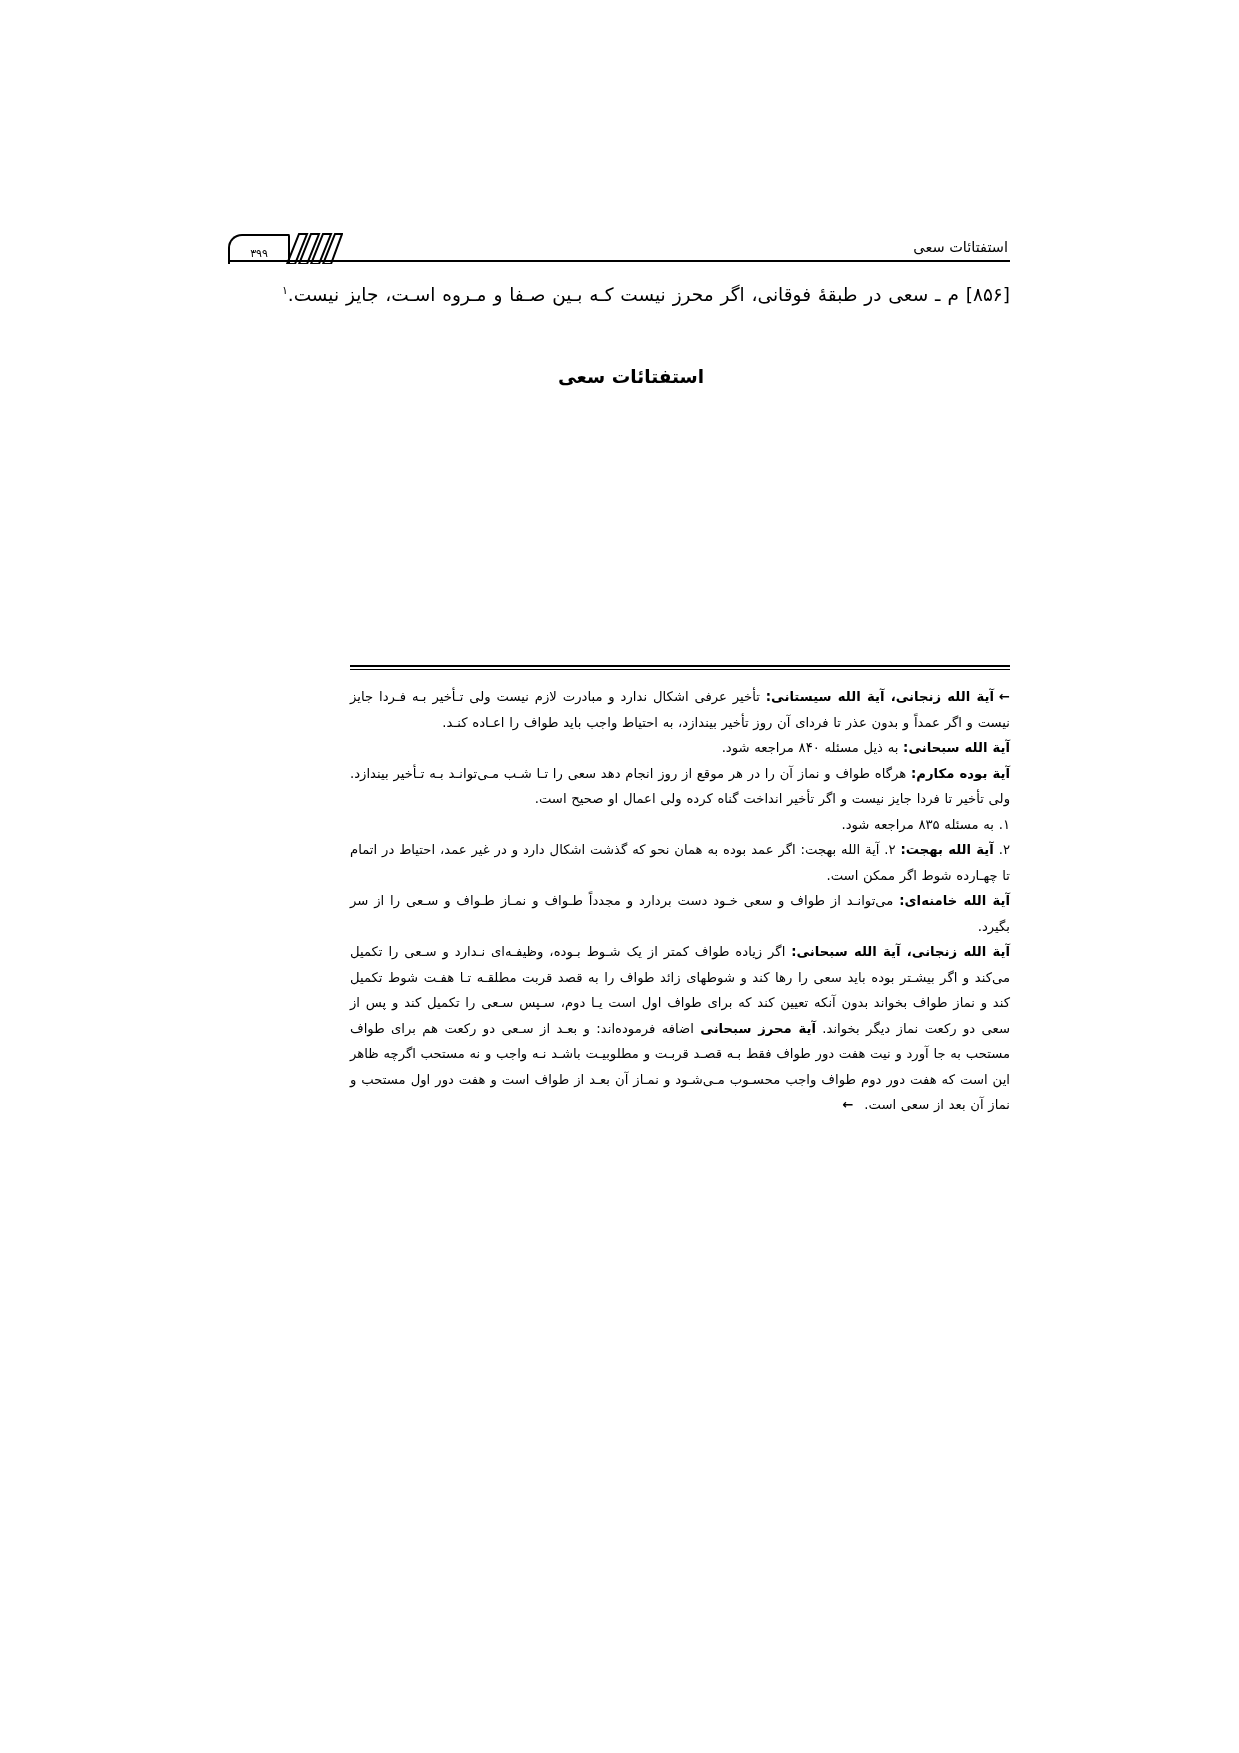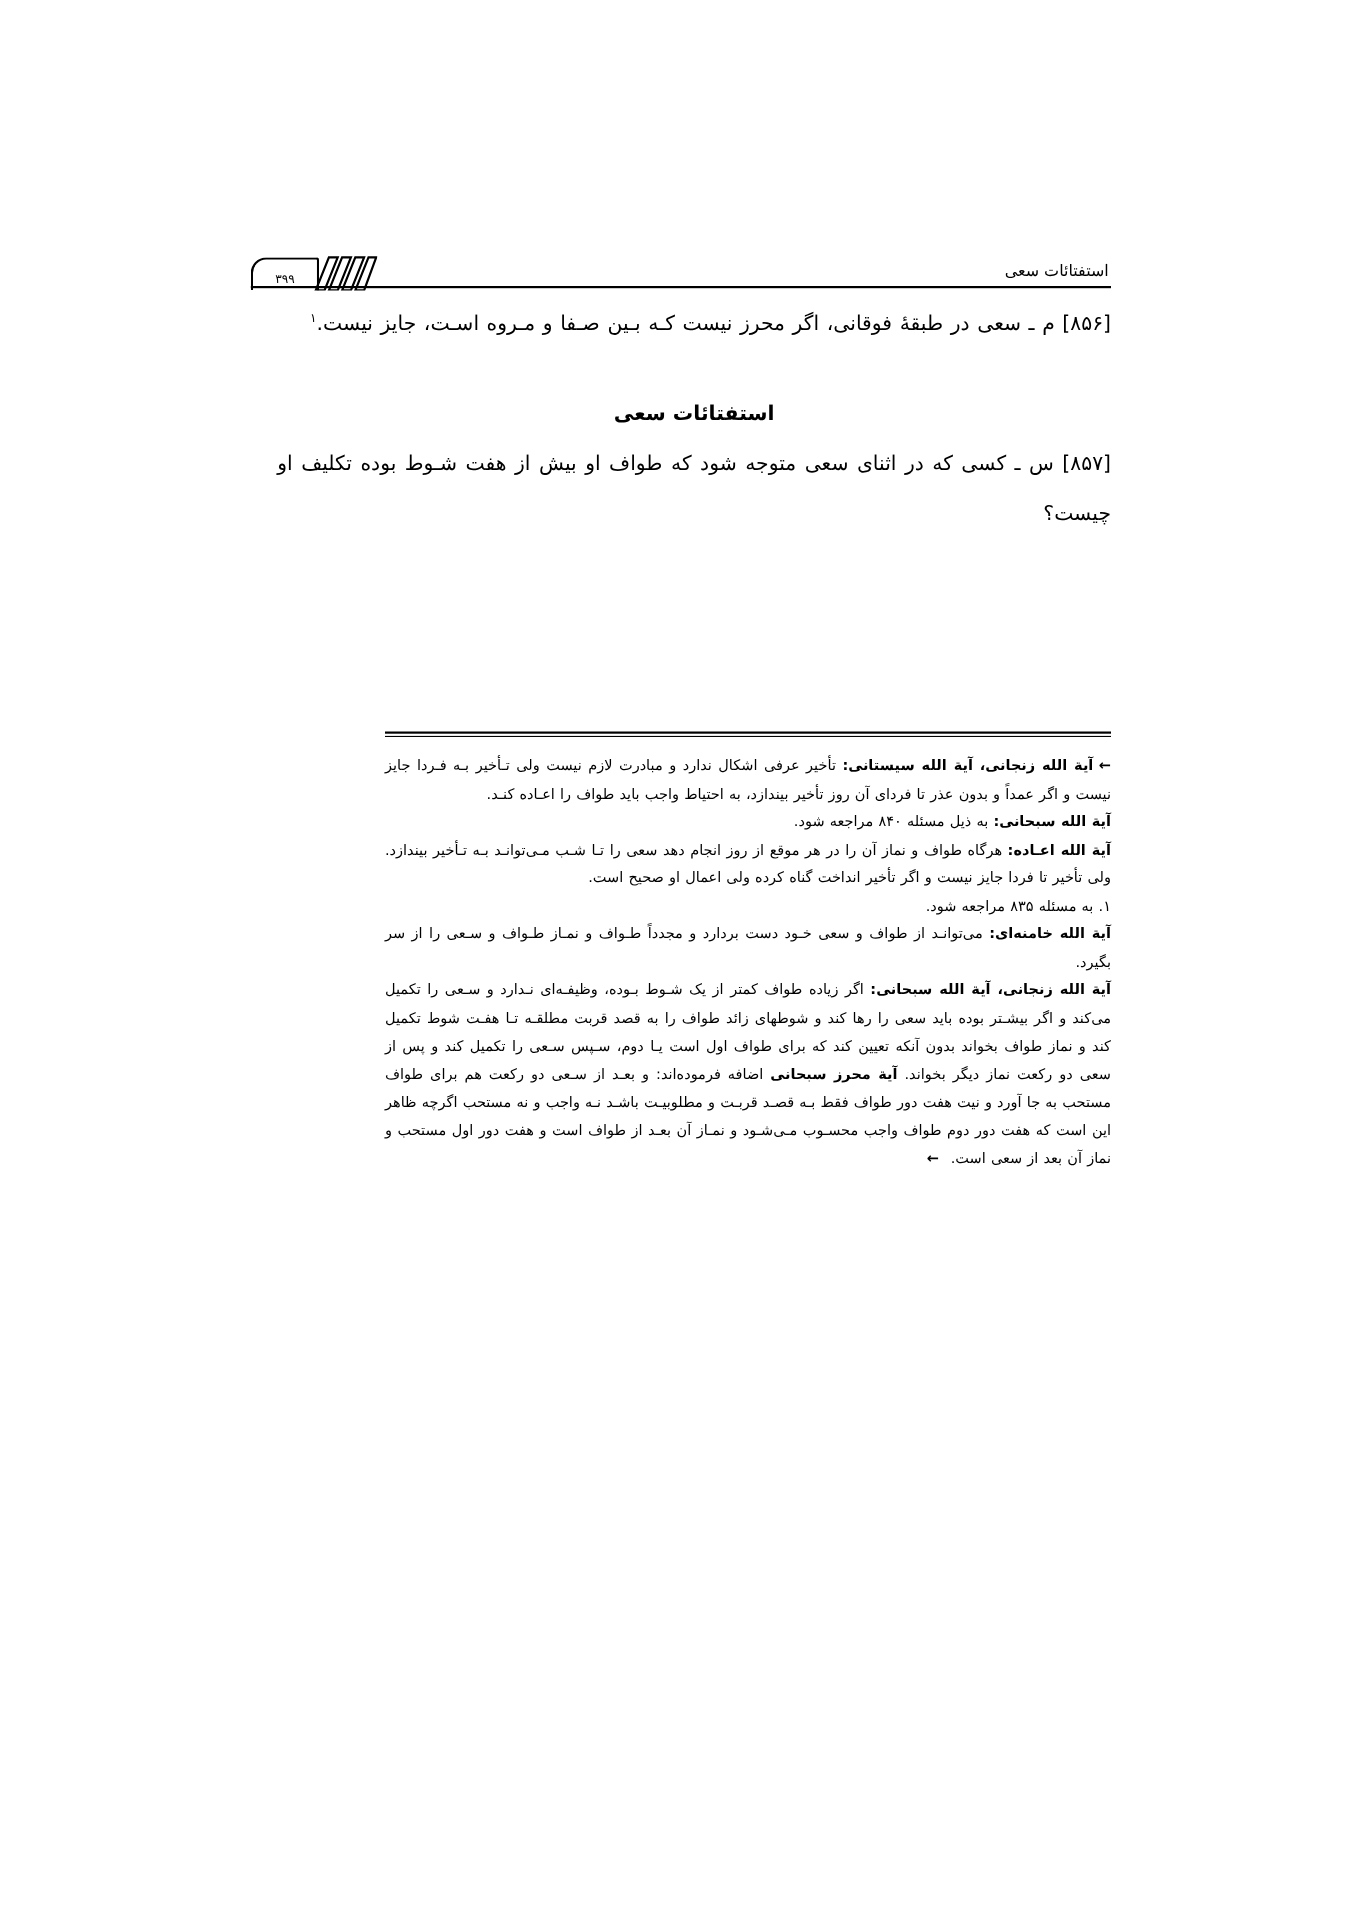--- a/index.html
+++ b/index.html
@@ -184,48 +184,52 @@
   </div>
 
   <div class="body">
 
     <p class="body-par"><span>[۸۵۶] م  ـ سعی در طبقهٔ فوقانی، اگر محرز نیست کـه بـین صـفا و مـروه اسـت، جایز نیست.</span><span class="sup">۱</span></p>
 
     <div class="gap-sm"></div>
 
     <h2 class="section-head">استفتائات سعی</h2>
 
-    <p class="body-par">[۸۵۷] س  ـ کسی که در اثنای سعی متوجه شود که طواف او بیش از هفت شـوط بوده تکلیف او چیست؟</p>
 
   </div>
 
   <div class="fn-rule"></div>
 
   <div class="footnotes">
 
     <p class="fn indent-arrow">
       <span class="arrow-start">←</span><b>آیة الله زنجانی، آیة الله سیستانی:</b>
       <span>تأخیر عرفی اشکال ندارد و مبادرت لازم نیست ولی تـأخیر بـه فـردا جایز نیست و اگر عمداً و بدون عذر تا فردای آن روز تأخیر بیندازد، به احتیاط واجب باید طواف را اعـاده کنـد.</span>
     </p>
 
 
     <p class="fn">
       <b>آیة الله سبحانی:</b>
       <span>به ذیل مسئله ۸۴۰ مراجعه شود.</span>
     </p>
 
     <p class="fn">
-      <b>آیة الله اعـاده:</b>
+      <b>آیة بوده مکارم:</b>
       <span>هرگاه طواف و نماز آن را در هر موقع از روز انجام دهد سعی را تـا شـب مـی‌توانـد بـه تـأخیر بیندازد. ولی تأخیر تا فردا جایز نیست و اگر تأخیر انداخت گناه کرده ولی اعمال او صحیح است.</span>
     </p>
 
     <p class="fn">
       <span>۱. به مسئله ۸۳۵ مراجعه شود.</span>
     </p>
 
+    <p class="fn">
+      <span>۲.</span>
+      <b>آیة الله بهجت:</b>
+      <span>۲. آیة الله بهجت: اگر عمد بوده به همان نحو که گذشت اشکال دارد و در غیر عمد، احتیاط در اتمام تا چهـارده شوط اگر ممکن است.</span>
+    </p>
 
     <p class="fn">
       <b>آیة الله خامنه‌ای:</b>
       <span>می‌توانـد از طواف و سعی خـود دست بردارد و مجدداً طـواف و نمـاز طـواف و سـعی را از سر بگیرد.</span>
     </p>
 
     <p class="fn">
       <b>آیة الله زنجانی، آیة الله سبحانی:</b>
       <span>اگر زیاده طواف کمتر از یک شـوط بـوده، وظیفـه‌ای نـدارد و سـعی را تکمیل می‌کند و اگر بیشـتر بوده باید سعی را رها کند و شوطهای زائد طواف را به قصد قربت مطلقـه تـا هفـت شوط تکمیل کند و نماز طواف بخواند بدون آنکه تعیین کند که برای طواف اول است یـا دوم، سـپس سـعی را تکمیل کند و پس از سعی دو رکعت نماز دیگر بخواند.</span>
       <b>آیة محرز سبحانی</b>

